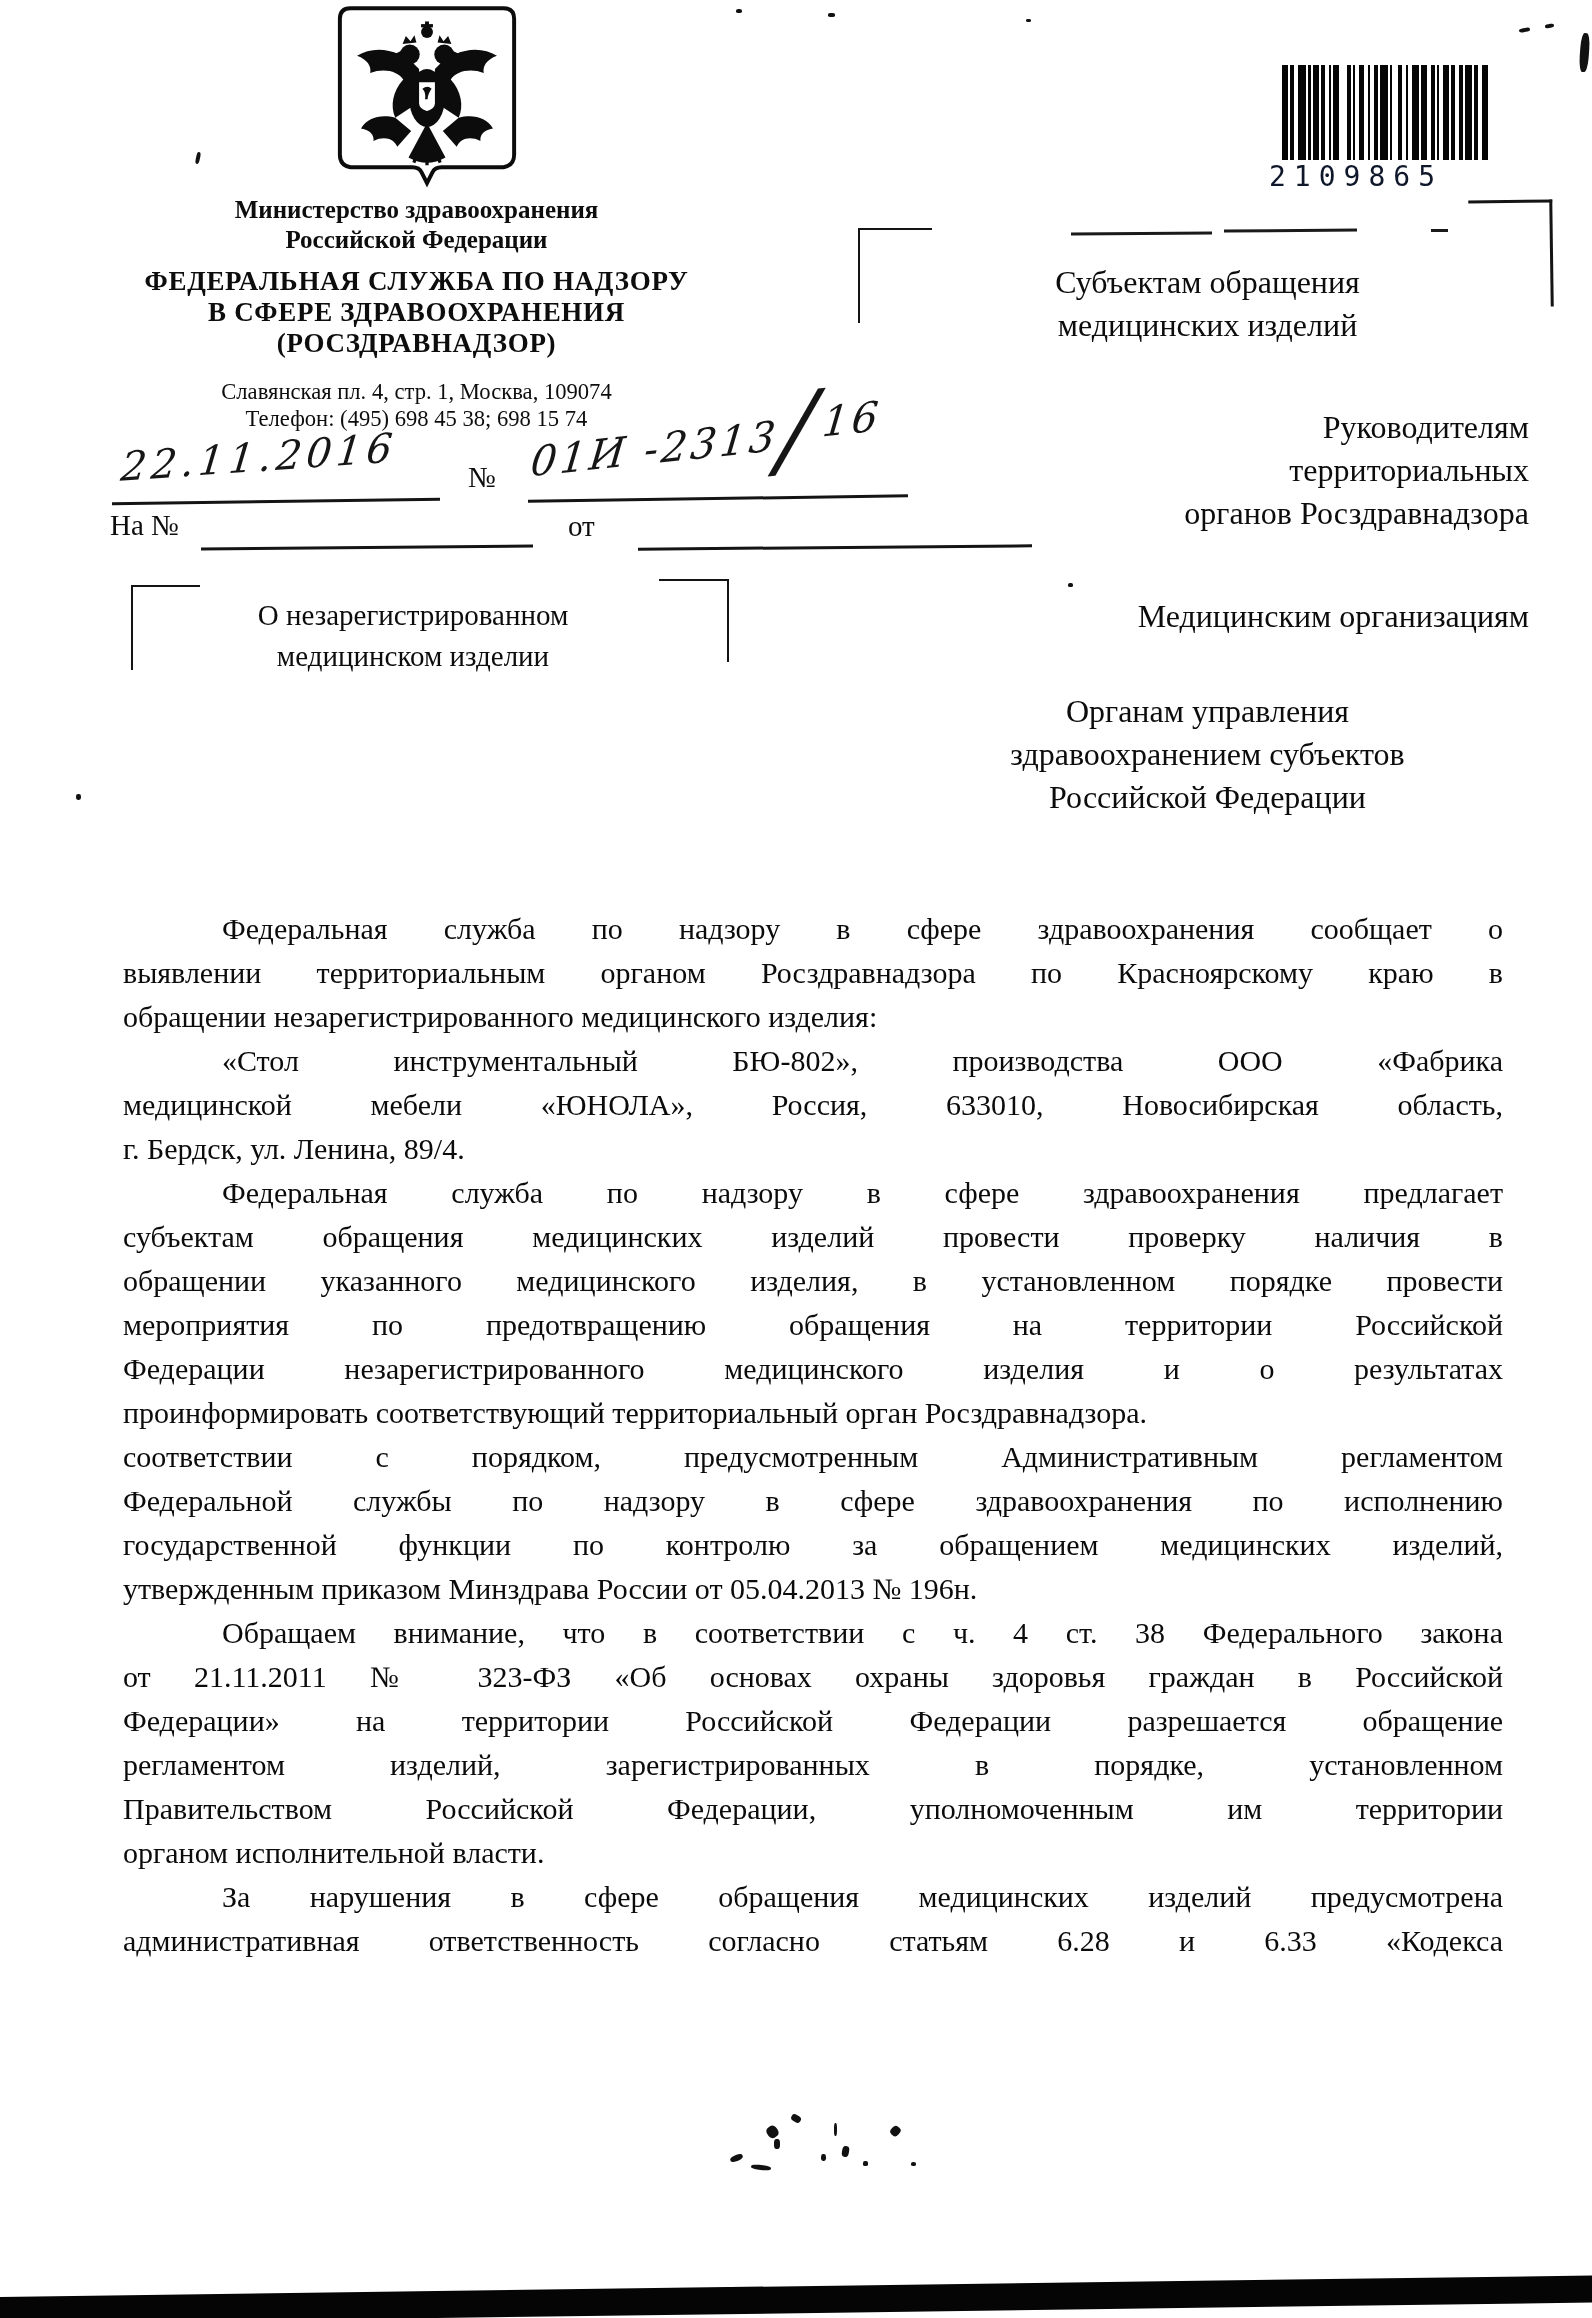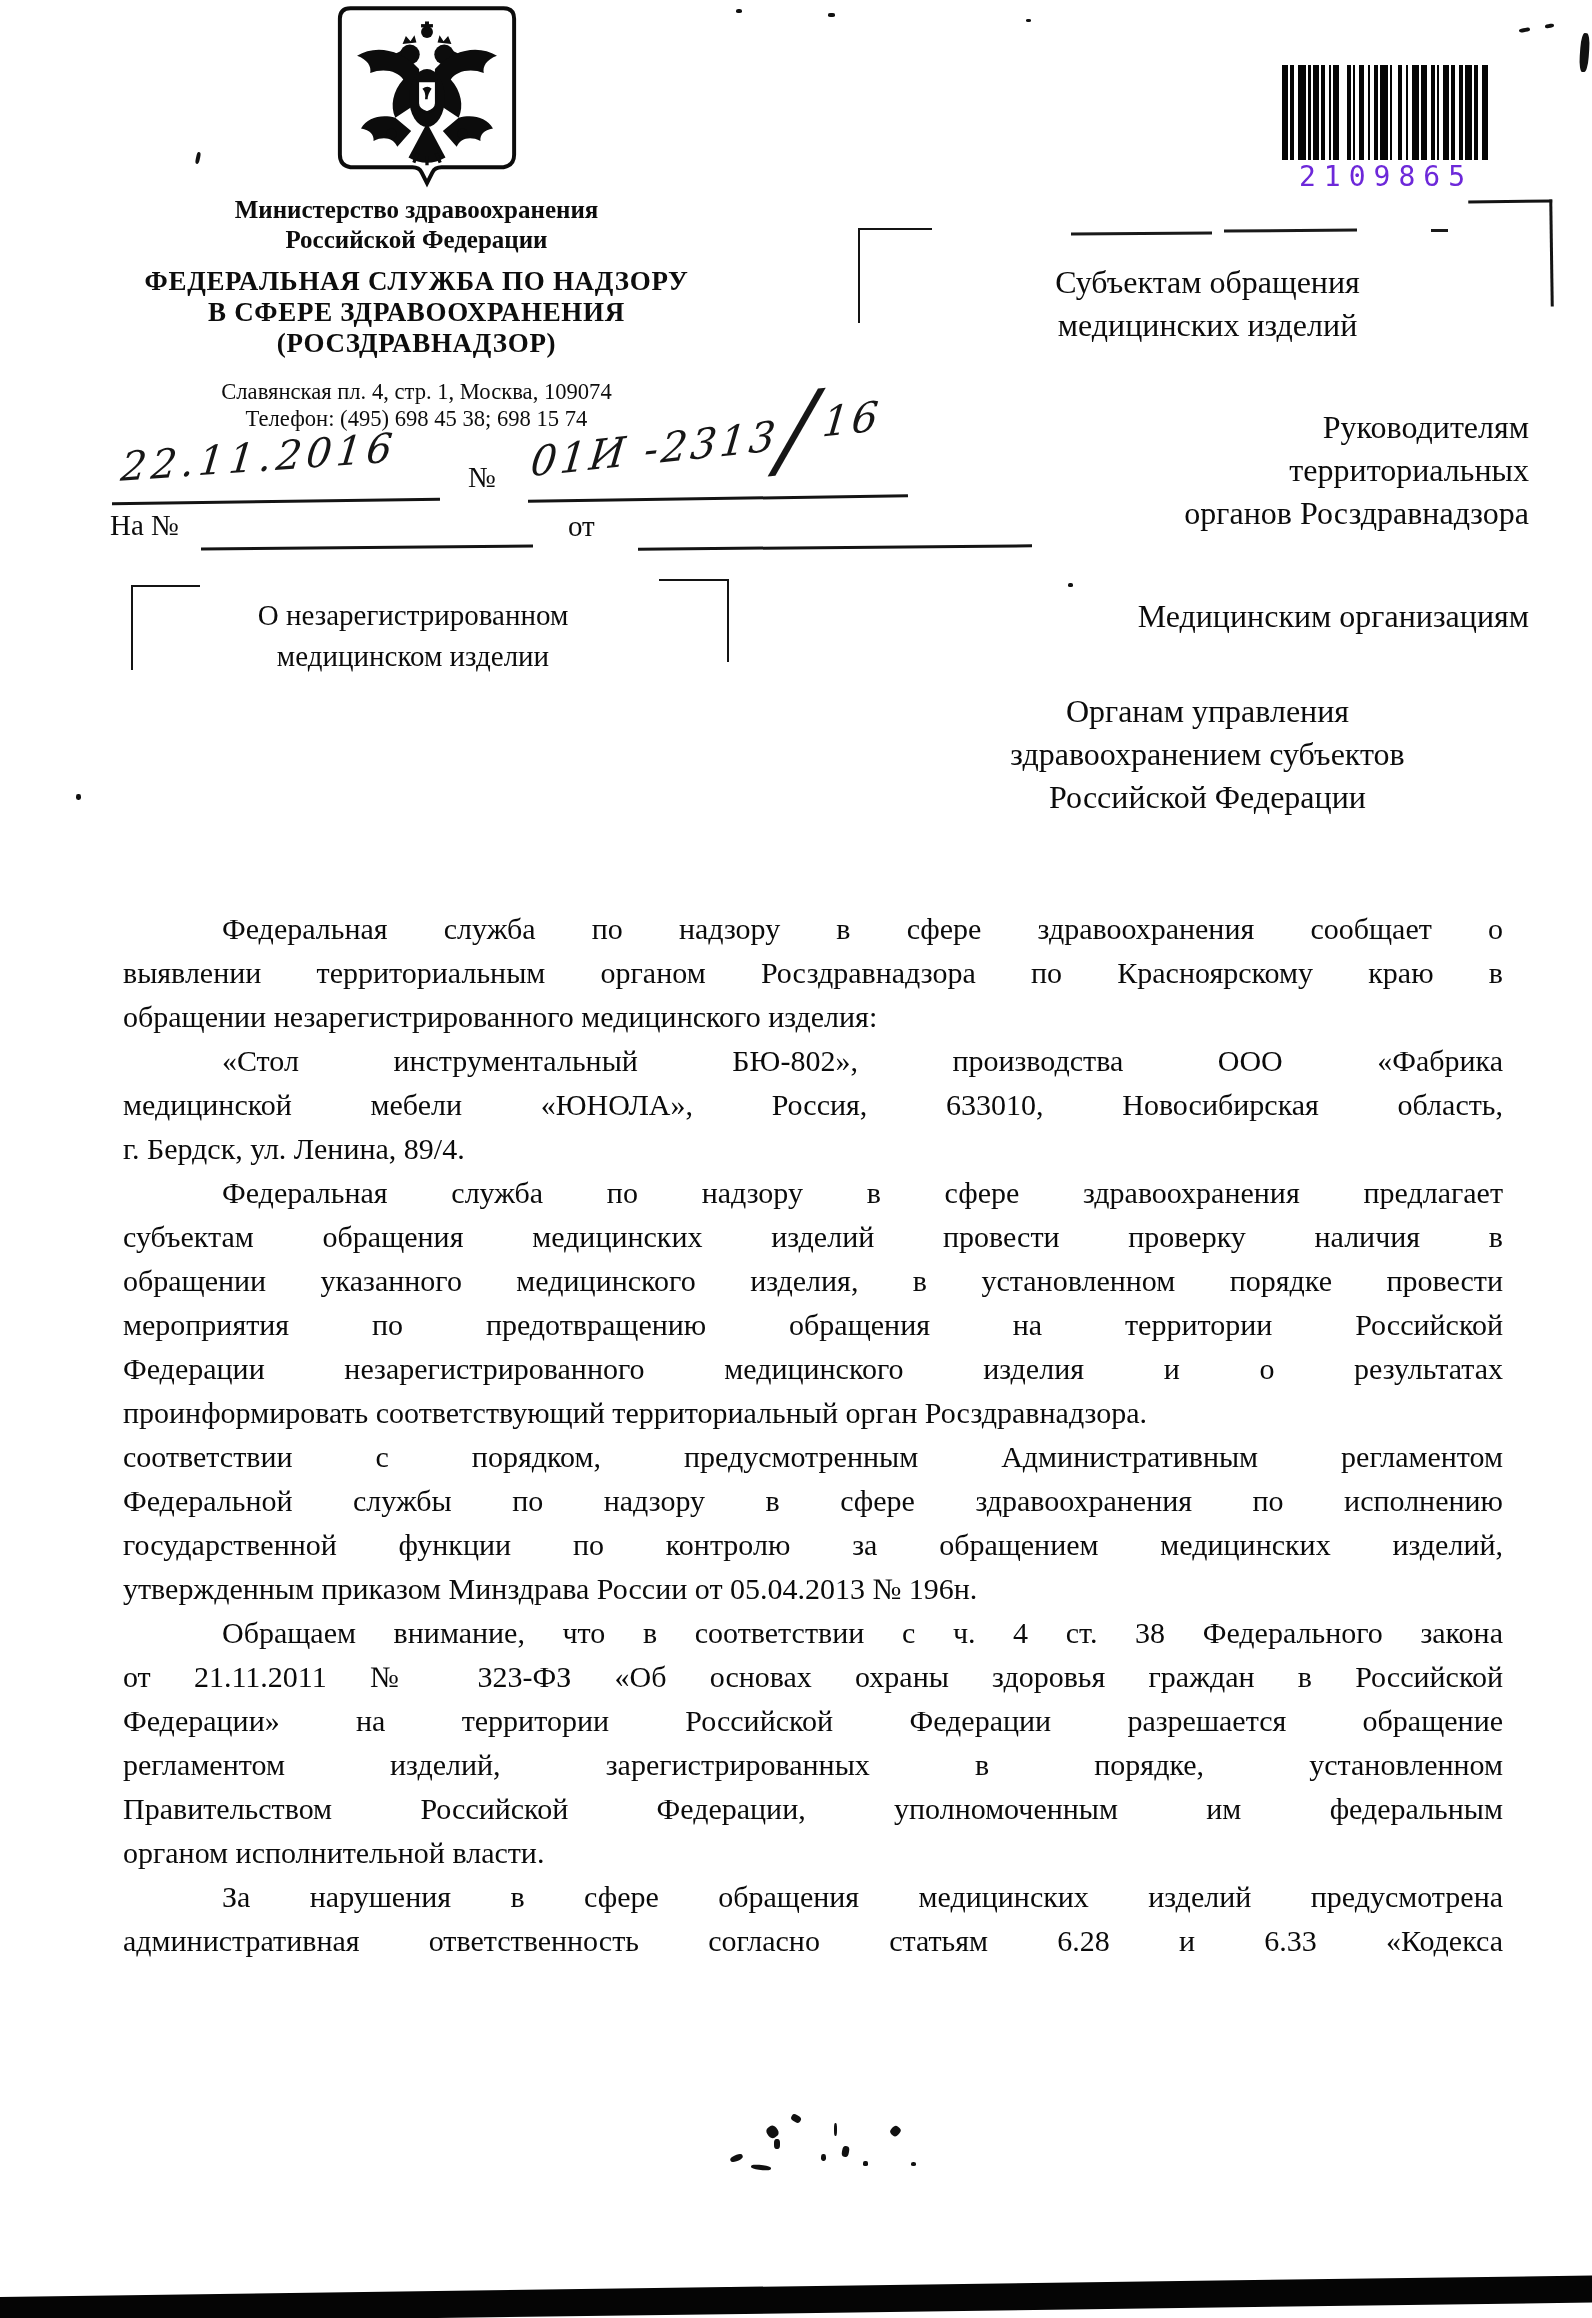--- a/index.html
+++ b/index.html
@@ -23,22 +23,22 @@
   .addr-block{margin-top:18.7px;}
   .addr-line{font-size:22.6px;line-height:27px;}
   
   #emblem{position:absolute;left:328px;top:4px;width:198px;height:192px;}
   
   #barcode{position:absolute;left:1282px;top:65px;width:208px;height:95px;display:flex;align-items:stretch;}
   #barcode .bar{background:#050505;}
   #barcode .gap{background:transparent;}
   #barcode-number{
     position:absolute;left:1269px;top:160px;width:234px;
-    text-align:center;font-family:"DejaVu Sans Mono",monospace;
-    font-size:28px;letter-spacing:8px;color:#6d28d9;
+    text-align:left;font-family:"DejaVu Sans Mono",monospace;
+    font-size:28px;letter-spacing:8px;color:#0f172a;
   }
   
   .handwriting{
     font-family:"DejaVu Serif",serif;font-style:italic;color:#161616;
     white-space:nowrap;
   }
   #hw-date{left:121px;top:434px;font-size:40px;letter-spacing:4.7px;transform:rotate(-4deg) skewX(-10deg);}
   #hw-number{left:530px;top:420px;font-size:41px;letter-spacing:3.3px;transform:rotate(-6deg) skewX(-12deg);}
   .hw-slash{font-size:100px;line-height:0;position:relative;top:16px;left:1.3px;}
   .hw-year{position:relative;top:-9.3px;left:6.7px;}
@@ -244,21 +244,21 @@
       <div class="bline j">Федерации незарегистрированного медицинского изделия и о результатах</div>
       <div class="bline">проинформировать соответствующий территориальный орган Росздравнадзора.</div>
       <div class="bline j">соответствии с порядком, предусмотренным Административным регламентом</div>
       <div class="bline j">Федеральной службы по надзору в сфере здравоохранения по исполнению</div>
       <div class="bline j">государственной функции по контролю за обращением медицинских изделий,</div>
       <div class="bline">утвержденным приказом Минздрава России от 05.04.2013 № 196н.</div>
       <div class="bline ind j">Обращаем внимание, что в соответствии с ч. 4 ст. 38 Федерального закона</div>
       <div class="bline j">от 21.11.2011 № 323-ФЗ «Об основах охраны здоровья граждан в Российской</div>
       <div class="bline j">Федерации» на территории Российской Федерации разрешается обращение</div>
       <div class="bline j">регламентом изделий, зарегистрированных в порядке, установленном</div>
-      <div class="bline j">Правительством Российской Федерации, уполномоченным им федеральным</div>
+      <div class="bline j">Правительством Российской Федерации, уполномоченным им территории</div>
       <div class="bline">органом исполнительной власти.</div>
       <div class="bline ind j">За нарушения в сфере обращения медицинских изделий предусмотрена</div>
       <div class="bline j">административная ответственность согласно статьям 6.28 и 6.33 «Кодекса</div>
     </div>
 
   <div class="speck" style="left:196px;top:152px;width:4px;height:12px;transform:rotate(12deg);"></div>
   <div class="speck" style="left:736px;top:9.3px;width:6px;height:4px;"></div>
   <div class="speck" style="left:828px;top:13.3px;width:6.7px;height:3.3px;"></div>
   <div class="speck" style="left:1026px;top:18.7px;width:4.7px;height:3.3px;"></div>
   <div class="speck" style="left:1519px;top:28px;width:11.3px;height:4px;transform:rotate(-10deg);"></div>

